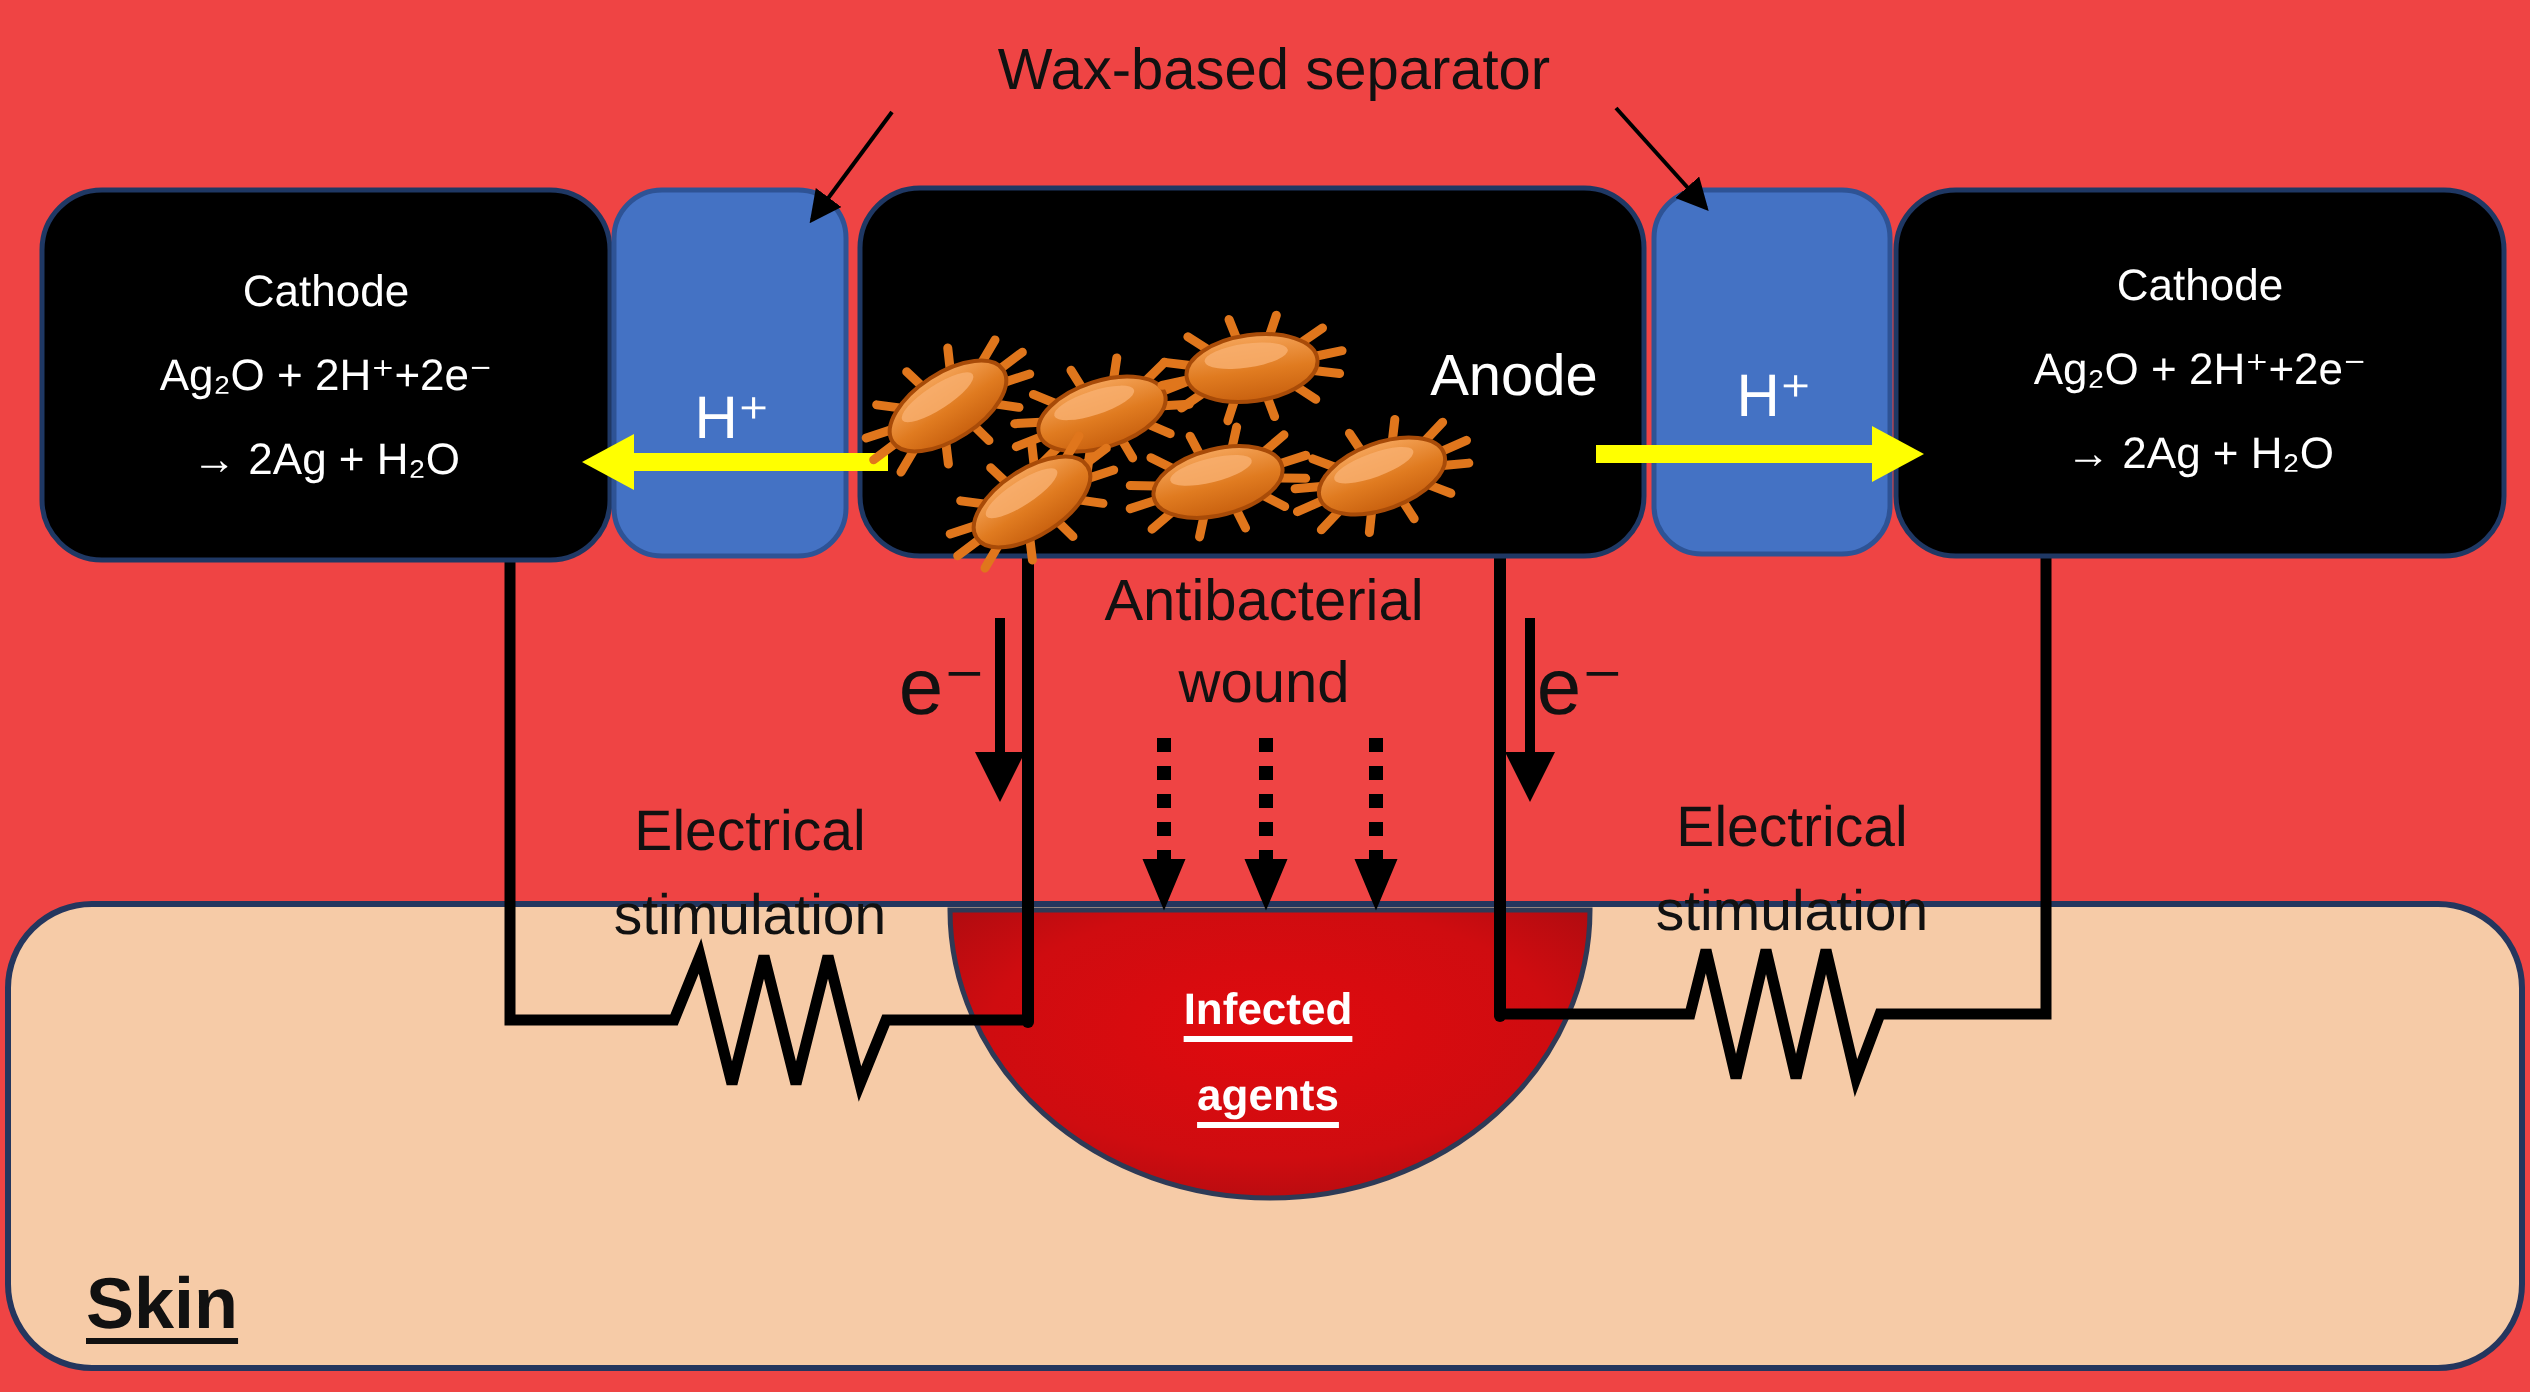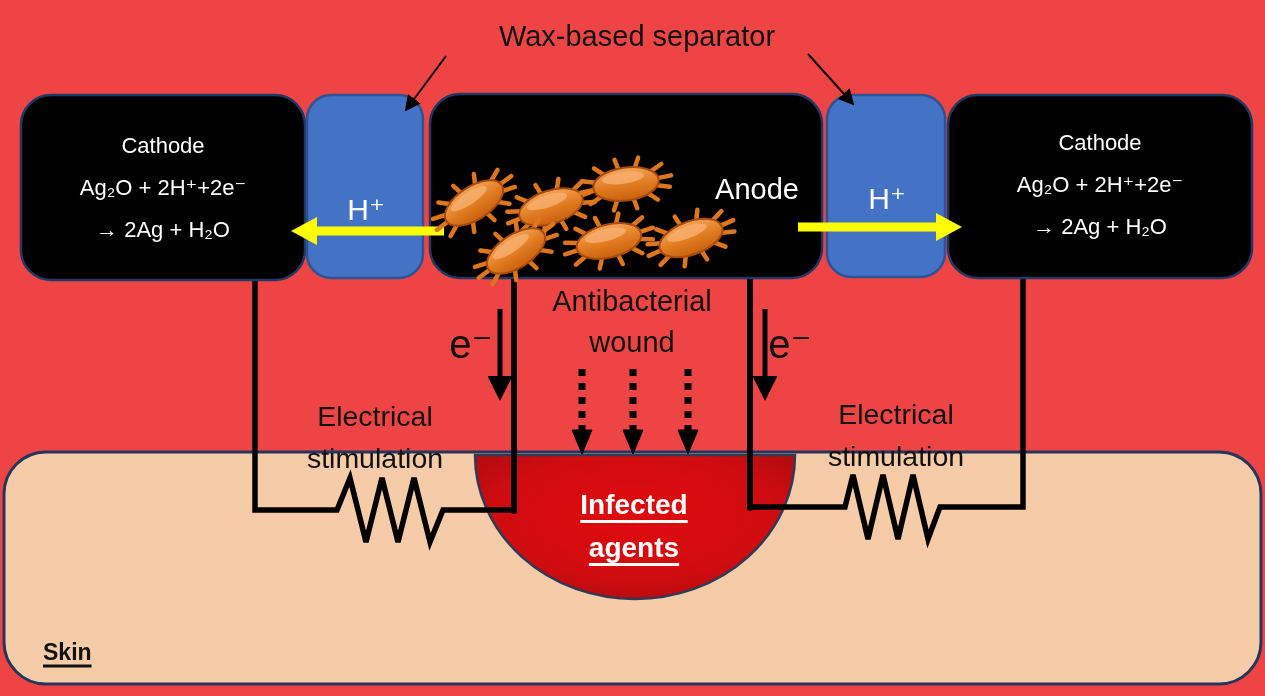--- a/index.html
+++ b/index.html
@@ -11,23 +11,23 @@
   .lbl{position:absolute;transform:translate(-50%,-50%);text-align:center;white-space:nowrap;line-height:1.2;}
   .lbl-left{position:absolute;transform:translateY(-50%);white-space:nowrap;}
   .white{color:#ffffff;}
   .title{font-size:29px;}
   .electrode-text{font-size:22px;line-height:42px;}
   .anode-text{font-size:29px;}
   .ion{font-size:30px;}
   .electron{font-size:40px;}
   .midlabel{font-size:29px;line-height:41px;}
   .stim{font-size:28.5px;line-height:42px;margin-top:22px;}
-  .wound-text{font-size:28px;font-weight:bold;line-height:43px;}
+  .wound-text{font-size:22px;font-weight:bold;line-height:43px;}
   .wound-text div{text-decoration:underline;text-underline-offset:6px;text-decoration-thickness:3px;}
-  .skin-text{font-size:23px;font-weight:bold;text-decoration:underline;text-underline-offset:5px;text-decoration-thickness:3px;}
+  .skin-text{font-size:36px;font-weight:bold;text-decoration:underline;text-underline-offset:5px;text-decoration-thickness:3px;}
 </style>
 </head>
 <body>
 
 <div id="canvas">
 
   <svg id="bg-svg" width="1265" height="696" viewBox="0 0 1265 696">
     <defs>
       <radialGradient id="woundGrad" cx="50%" cy="42%" r="80%">
         <stop offset="0%" stop-color="#E00A0E"></stop>

